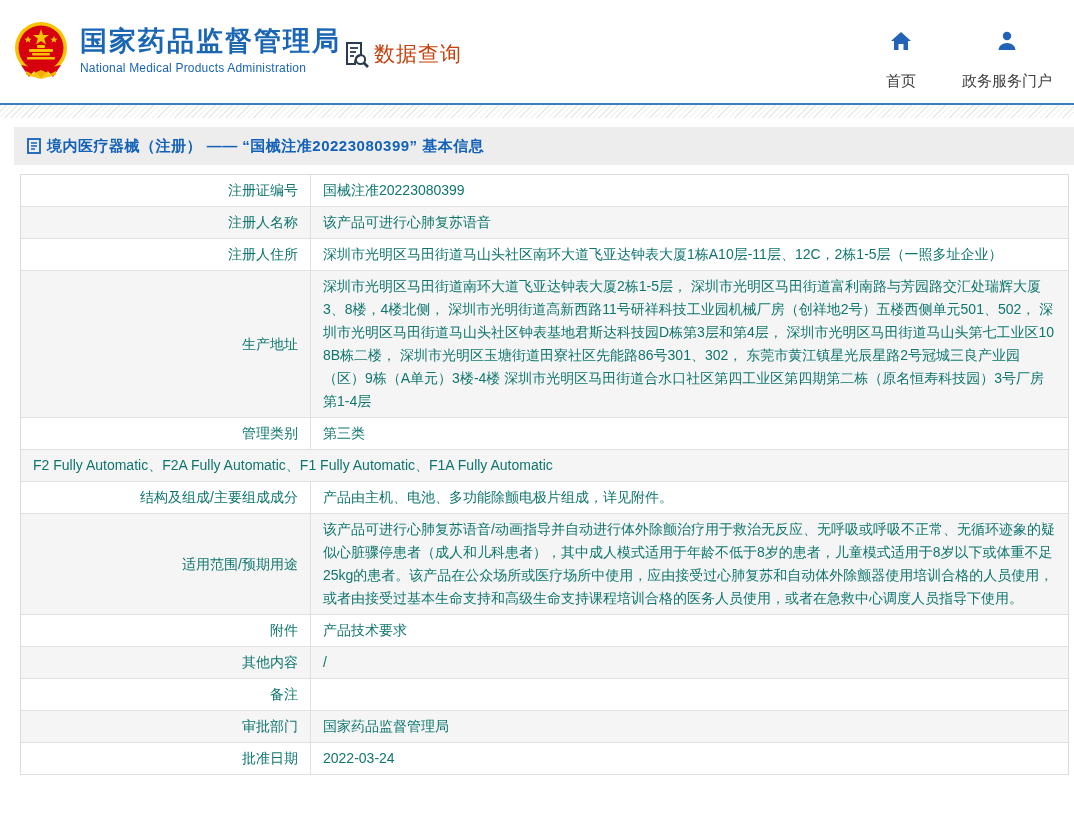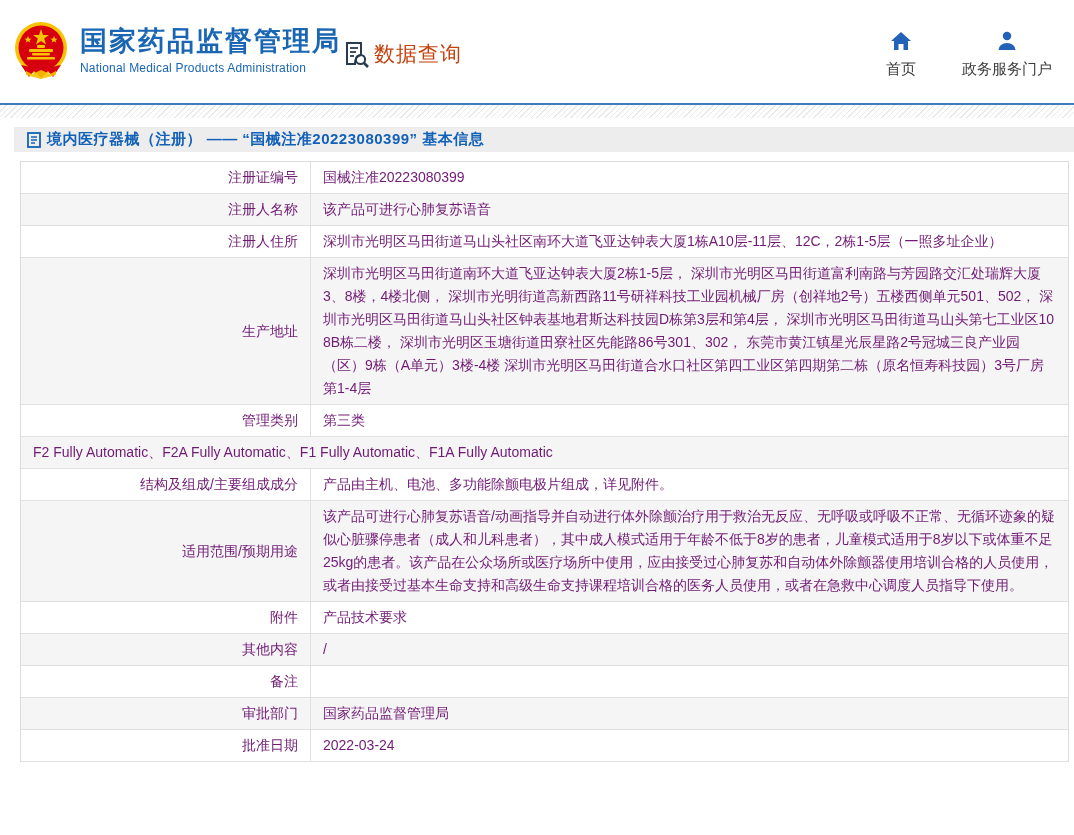--- a/index.html
+++ b/index.html
@@ -12,37 +12,37 @@
   .emblem { width:54px; height:58px; flex:0 0 auto; }
   .brand-text { margin-left:12px; }
   .brand-title { font-size:27px; font-weight:bold; color:#1a66b3; letter-spacing:2px; line-height:30px; }
   .brand-sub { font-size:12px; color:#1a66b3; margin-top:5px; letter-spacing:0.2px; }
   .portal { position:absolute; left:343px; top:40px; display:flex; align-items:center; }
   .portal-icon { width:27px; height:27px; margin-right:4px; }
   .portal-label { font-size:21px; color:#c2410c; letter-spacing:1px; }
   .top-nav { position:absolute; right:22px; top:30px; display:flex; gap:46px; }
   .nav-item { display:flex; flex-direction:column; align-items:center; cursor:pointer; }
   .nav-icon { width:22px; height:22px; }
-  .nav-label { font-size:15px; color:#3c3c3c; margin-top:8px; white-space:nowrap; }
+  .nav-label { font-size:15px; color:#3c3c3c; margin-top:20px; white-space:nowrap; }
 
   .blue-line { height:2px; background:#3f7dbe; }
   .hatch-band { height:13px;
     background:repeating-linear-gradient(135deg,#e9e9e9 0px,#e9e9e9 1px,#ffffff 1px,#ffffff 4px); }
 
   
-  .crumb-bar { margin:9px 0 0 14px; height:25px; background:#ededed;
+  .crumb-bar { margin:9px 0 0 14px; height:38px; background:#ededed;
     display:flex; align-items:center; padding-left:13px; }
   .crumb-icon { width:14px; height:16px; margin-right:6px; flex:0 0 auto; }
   .crumb-text { font-size:15px; font-weight:bold; color:#1261b8; letter-spacing:0.5px; }
 
   
   .info-table { margin:9px 0 0 20px; width:1049px; border:1px solid #dcdcdc; border-bottom:none; }
   .row { display:flex; border-bottom:1px solid #e0e0e0; background:#fff; }
   .row:nth-child(even) { background:#f5f5f5; }
-  .cell { font-size:14px; color:#701a75; line-height:23px; padding:4px 12px; min-height:30px;
+  .cell { font-size:14px; color:#0f766e; line-height:23px; padding:4px 12px; min-height:30px;
     display:flex; align-items:center; }
   .cell.label { width:290px; flex:0 0 auto; justify-content:flex-end; text-align:right;
     border-right:1px solid #e0e0e0; }
   .cell.value { flex:1 1 auto; text-align:left; word-break:break-all; }
 </style>
 </head>
 <body>
 
 <div class="header">
   <div class="brand">

